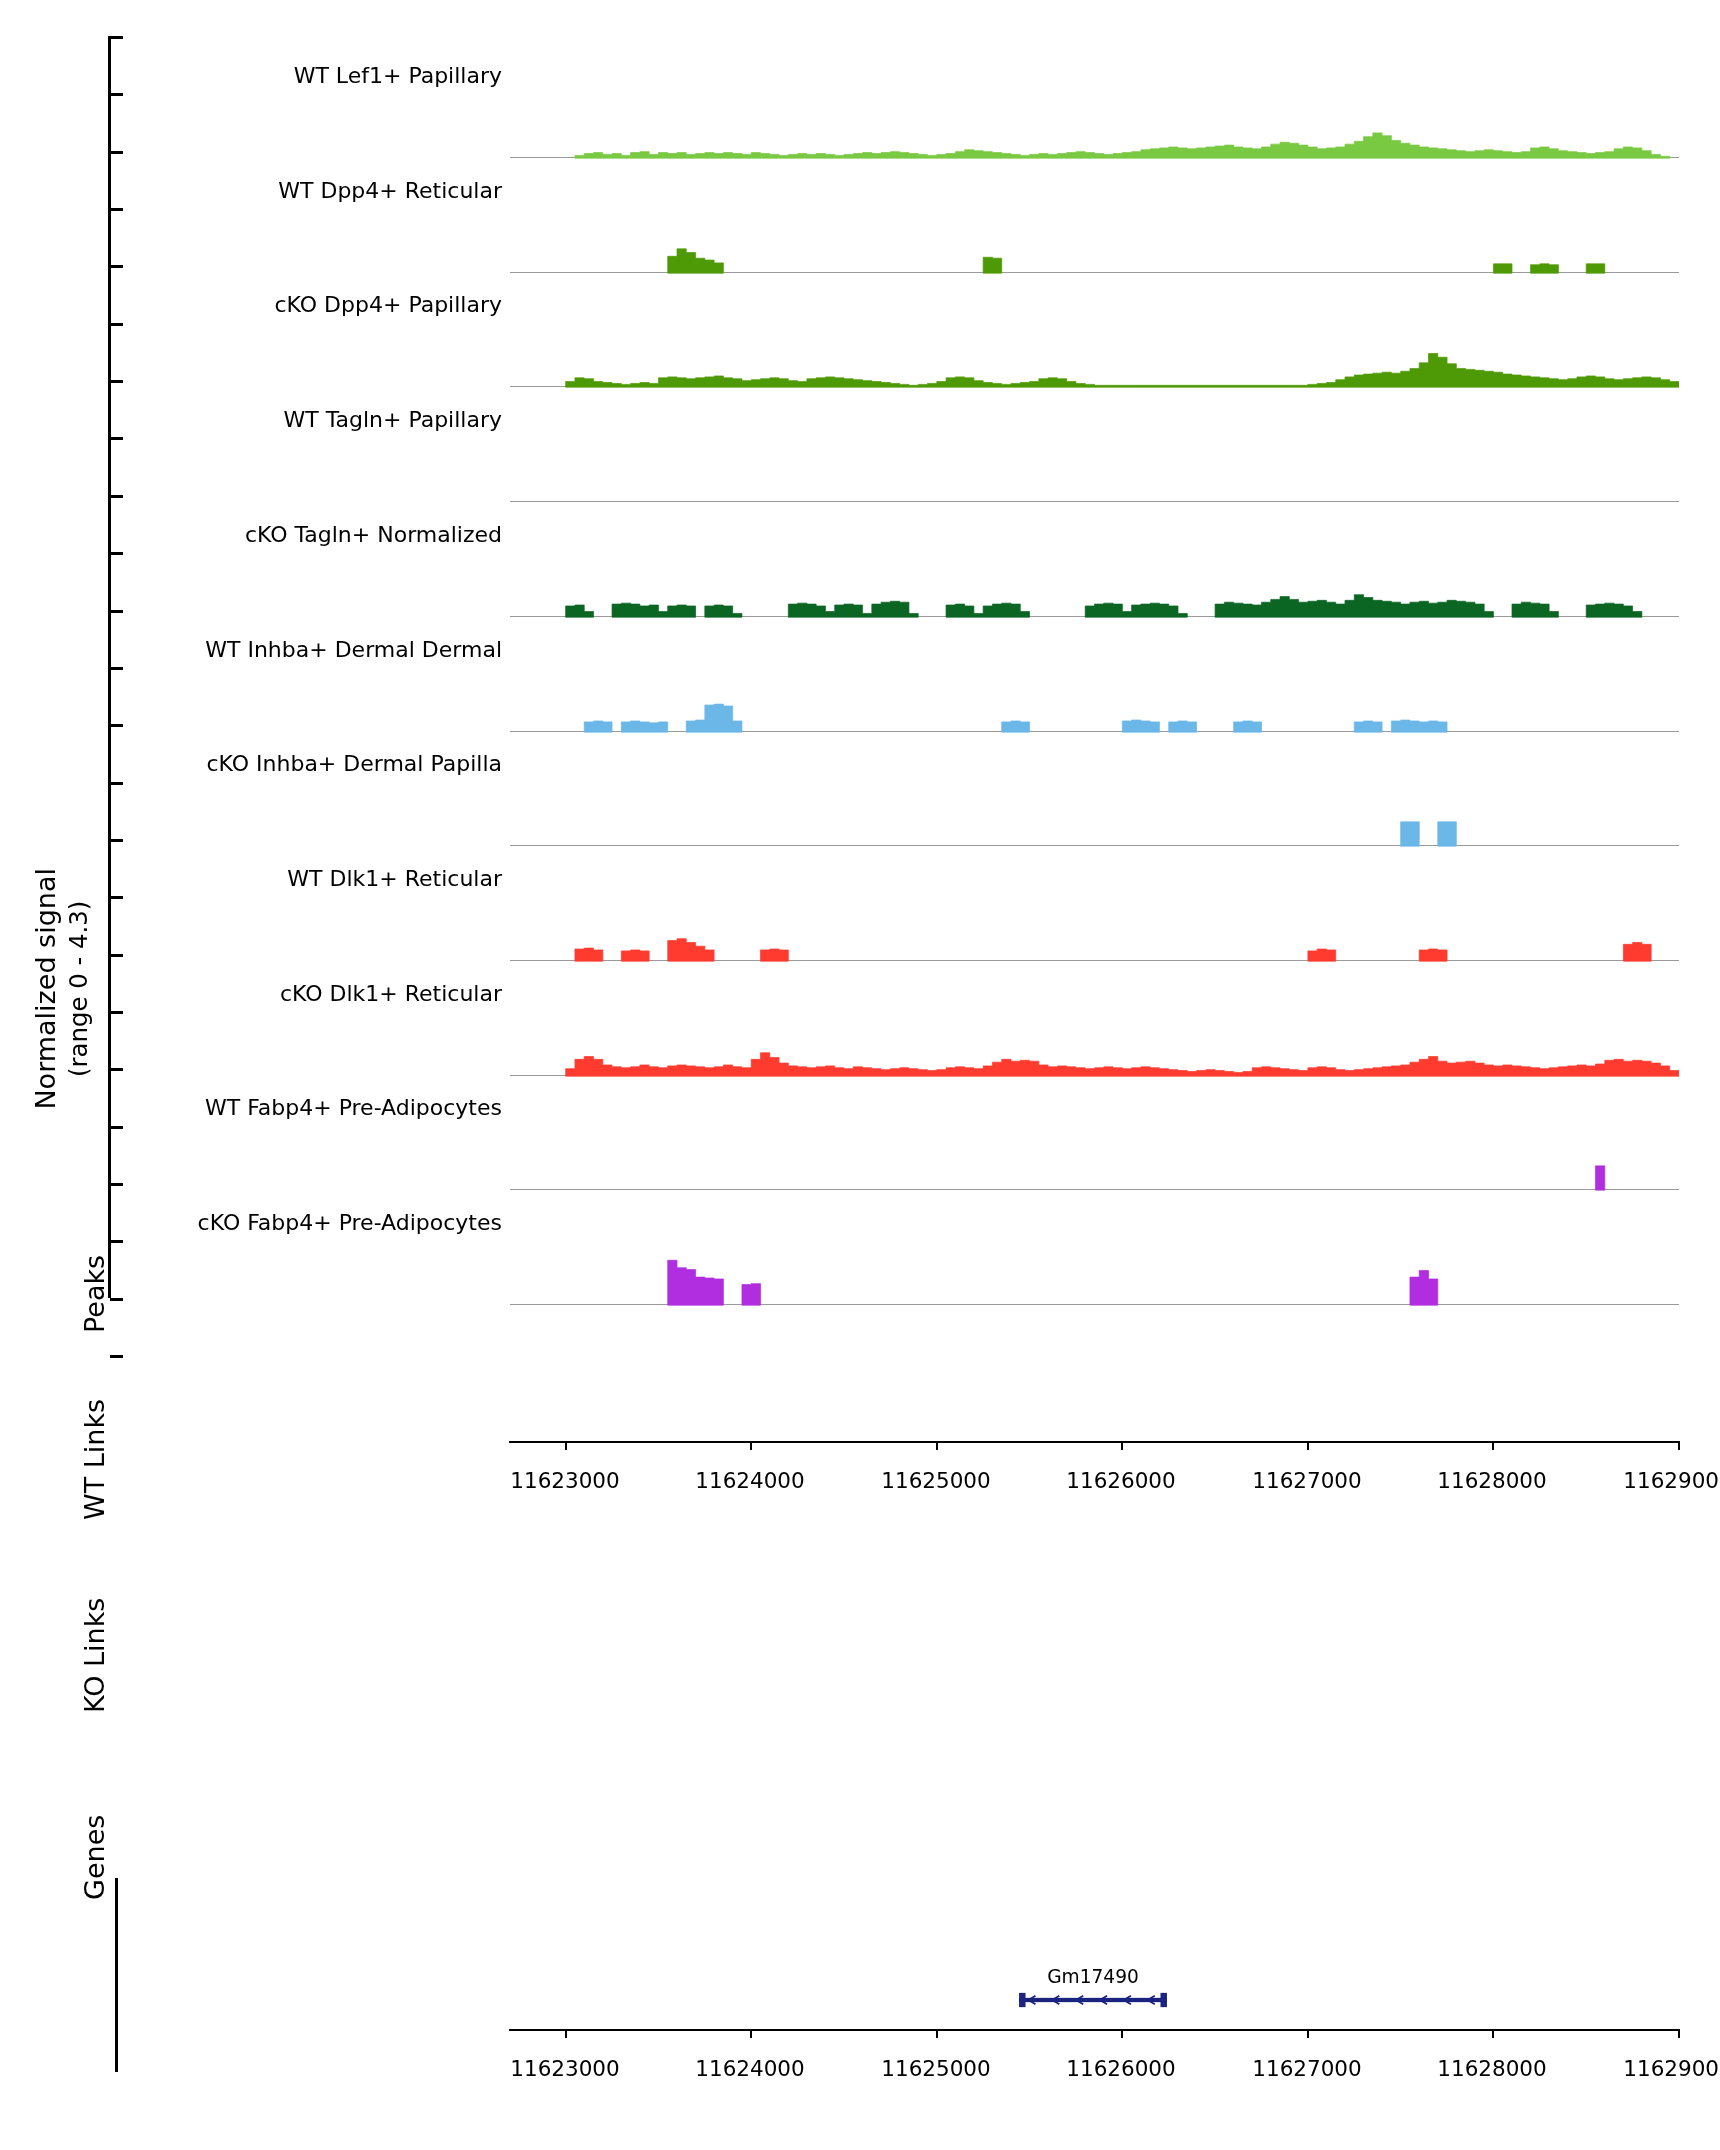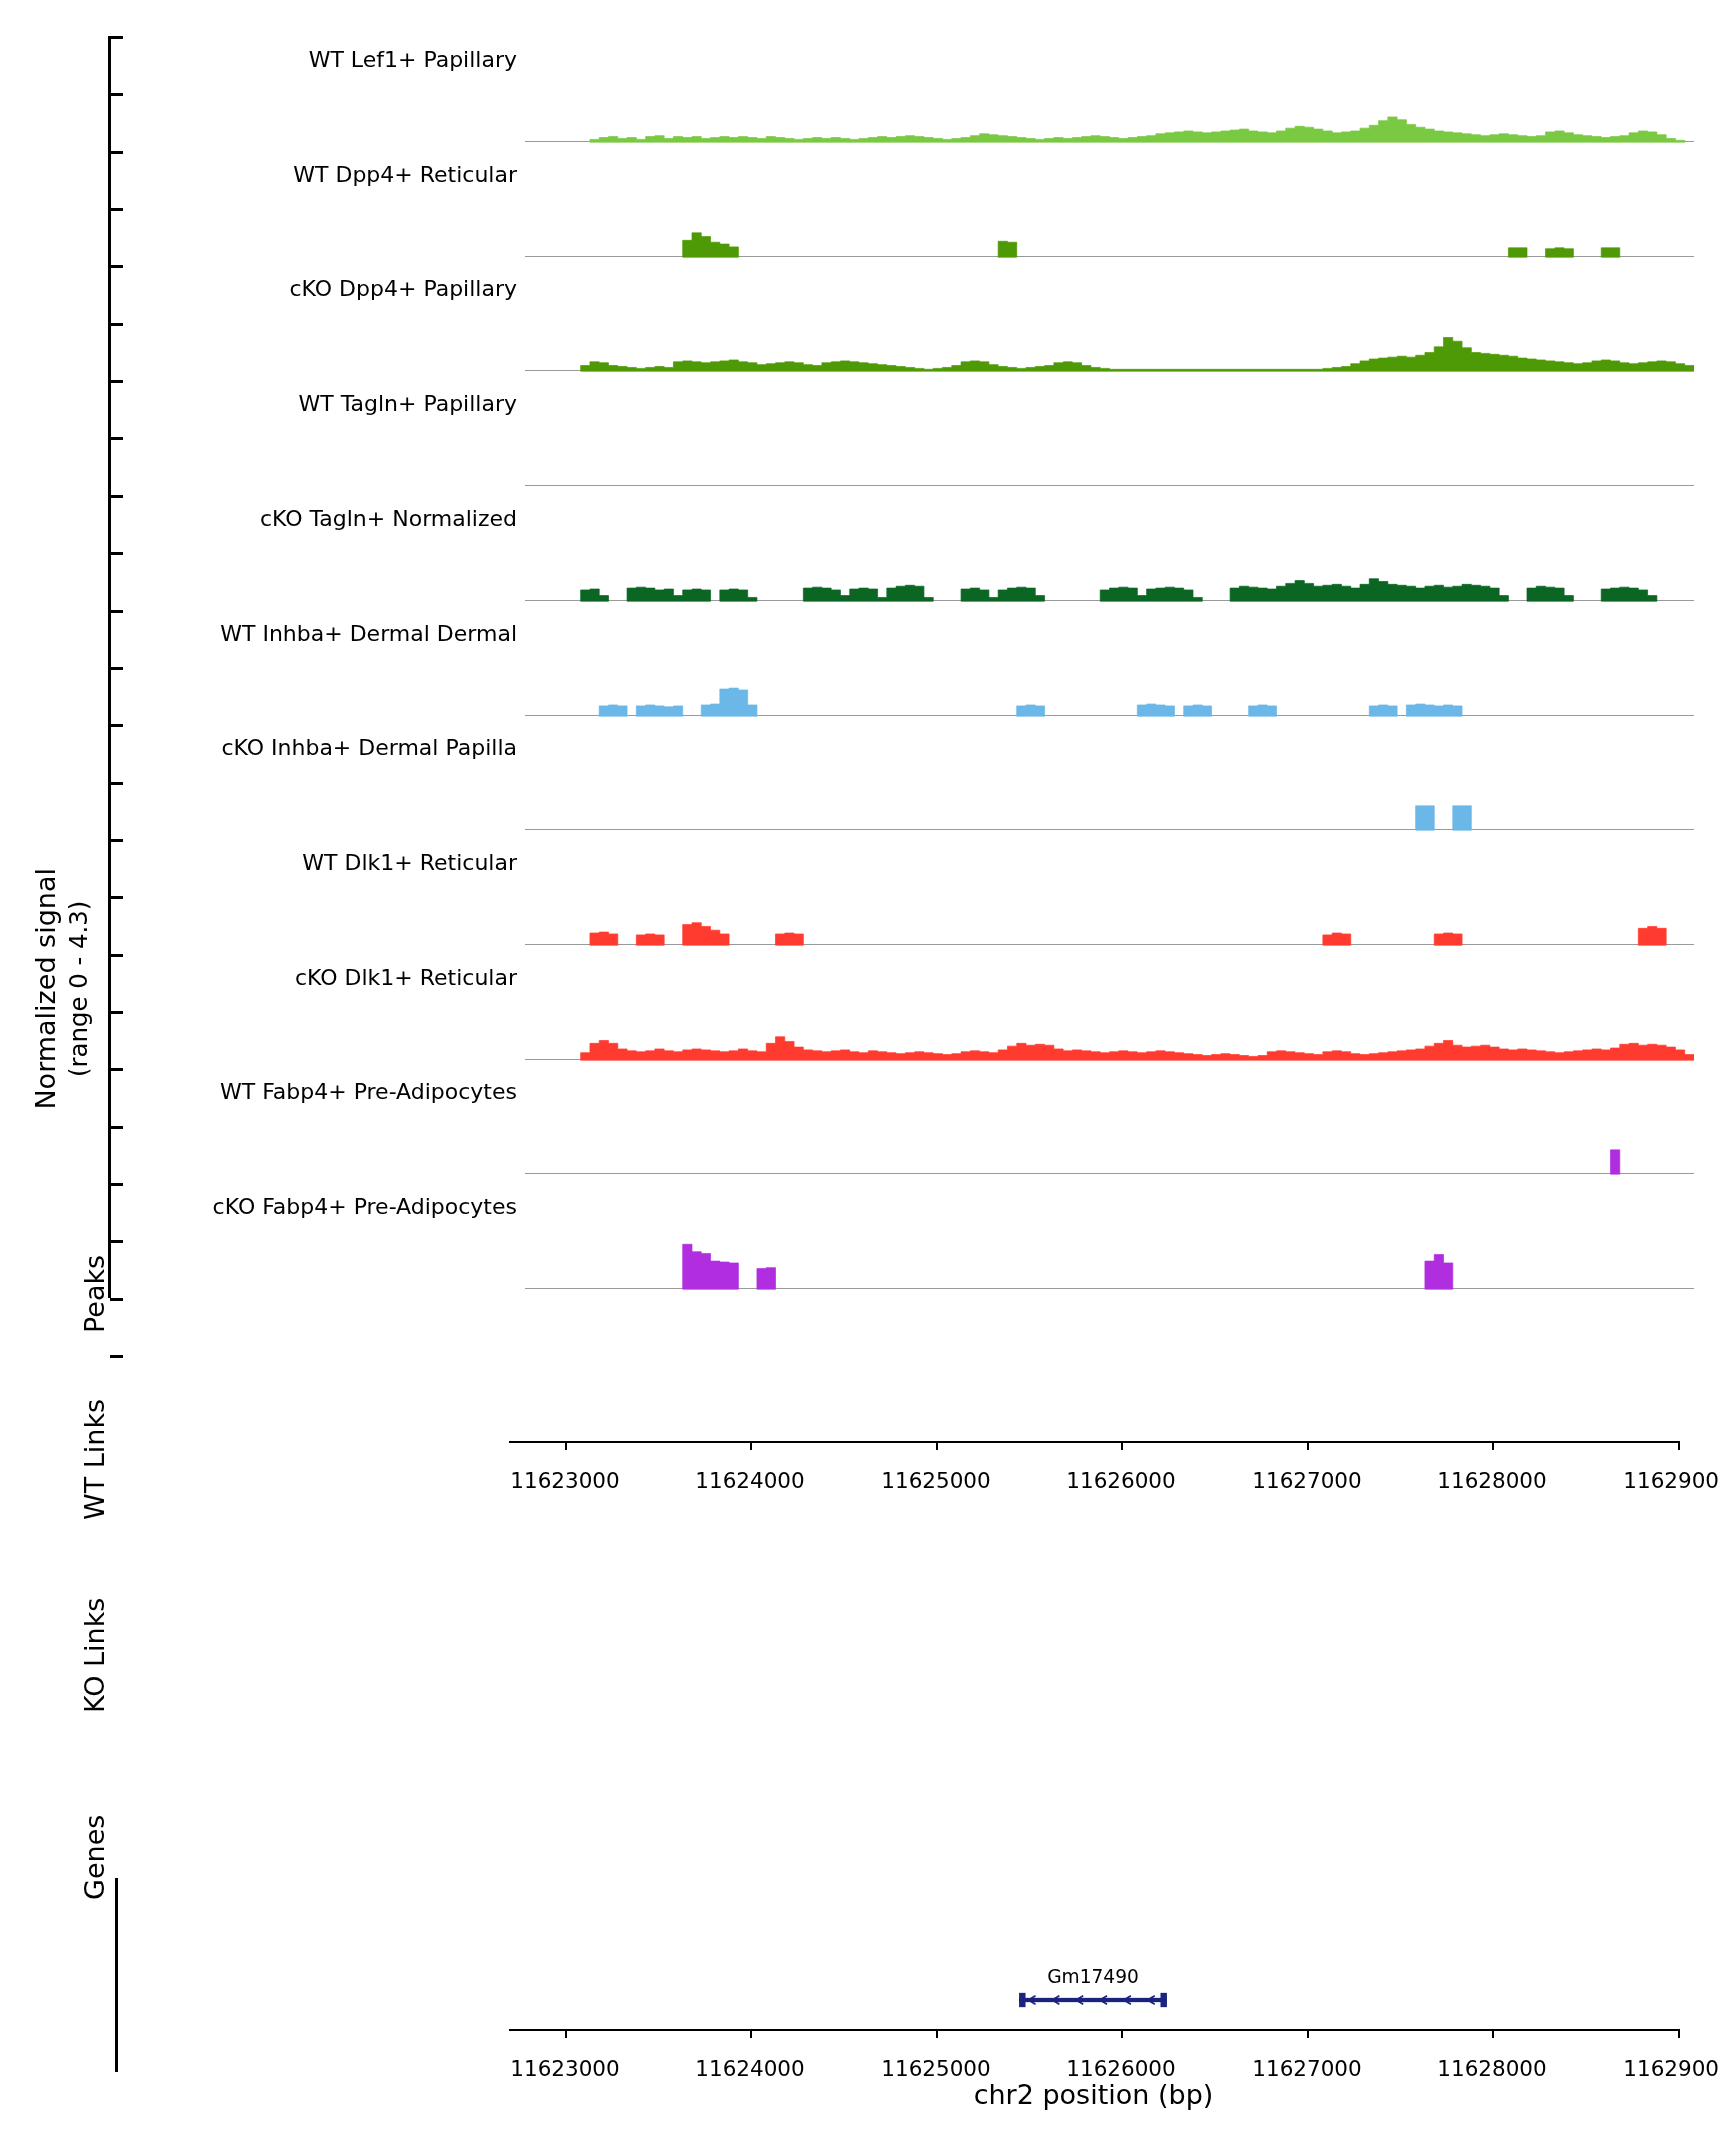--- a/index.html
+++ b/index.html
@@ -58,23 +58,24 @@
     position: absolute;
     left: -1.4px;
     width: 13px;
     height: 0;
     border-top: 3.6px solid #000;
   }
 
   
   .track {
     position: absolute;
-    left: 145px;
+    left: 130px;
     width: 1548px;
     height: 115px;
+    margin-top: 16px;
   }
   .track-label {
     position: absolute;
     right: 1176px;
     top: 4.3px;
     font-size: 22px;
     white-space: nowrap;
     text-align: right;
     color: #000;
   }
@@ -357,15 +358,14 @@
       <div class="tick" style="left: 612px;"></div>
       <div class="tick-label" style="left: 612px;">11626000</div>
       <div class="tick" style="left: 798px;"></div>
       <div class="tick-label" style="left: 798px;">11627000</div>
       <div class="tick" style="left: 983px;"></div>
       <div class="tick-label" style="left: 983px;">11628000</div>
       <div class="tick" style="left: 1169px;"></div>
       <div class="tick-label" style="left: 1169px;">11629000</div>
     </div>
 
-  <div class="xlabel">chr2 position (bp)</div>
 </div>
 
 
 </body></html>

